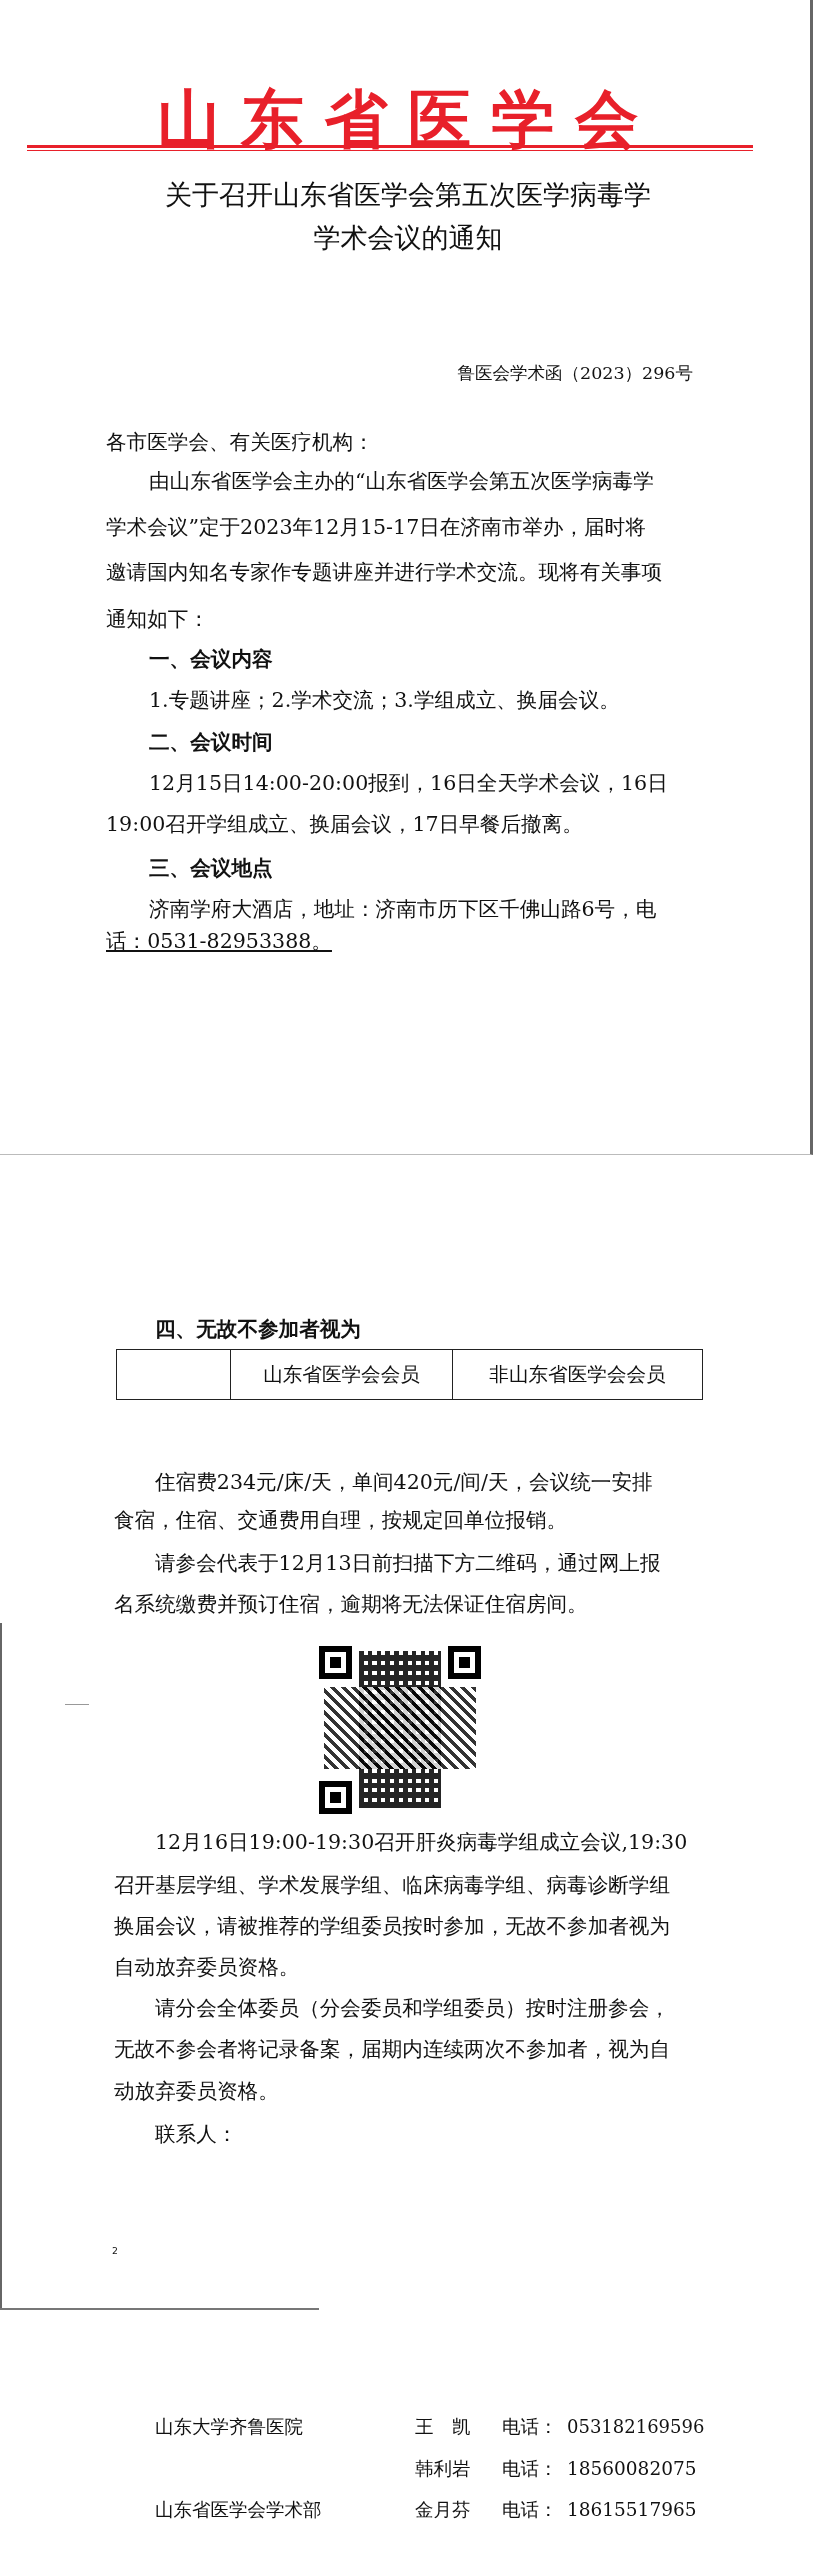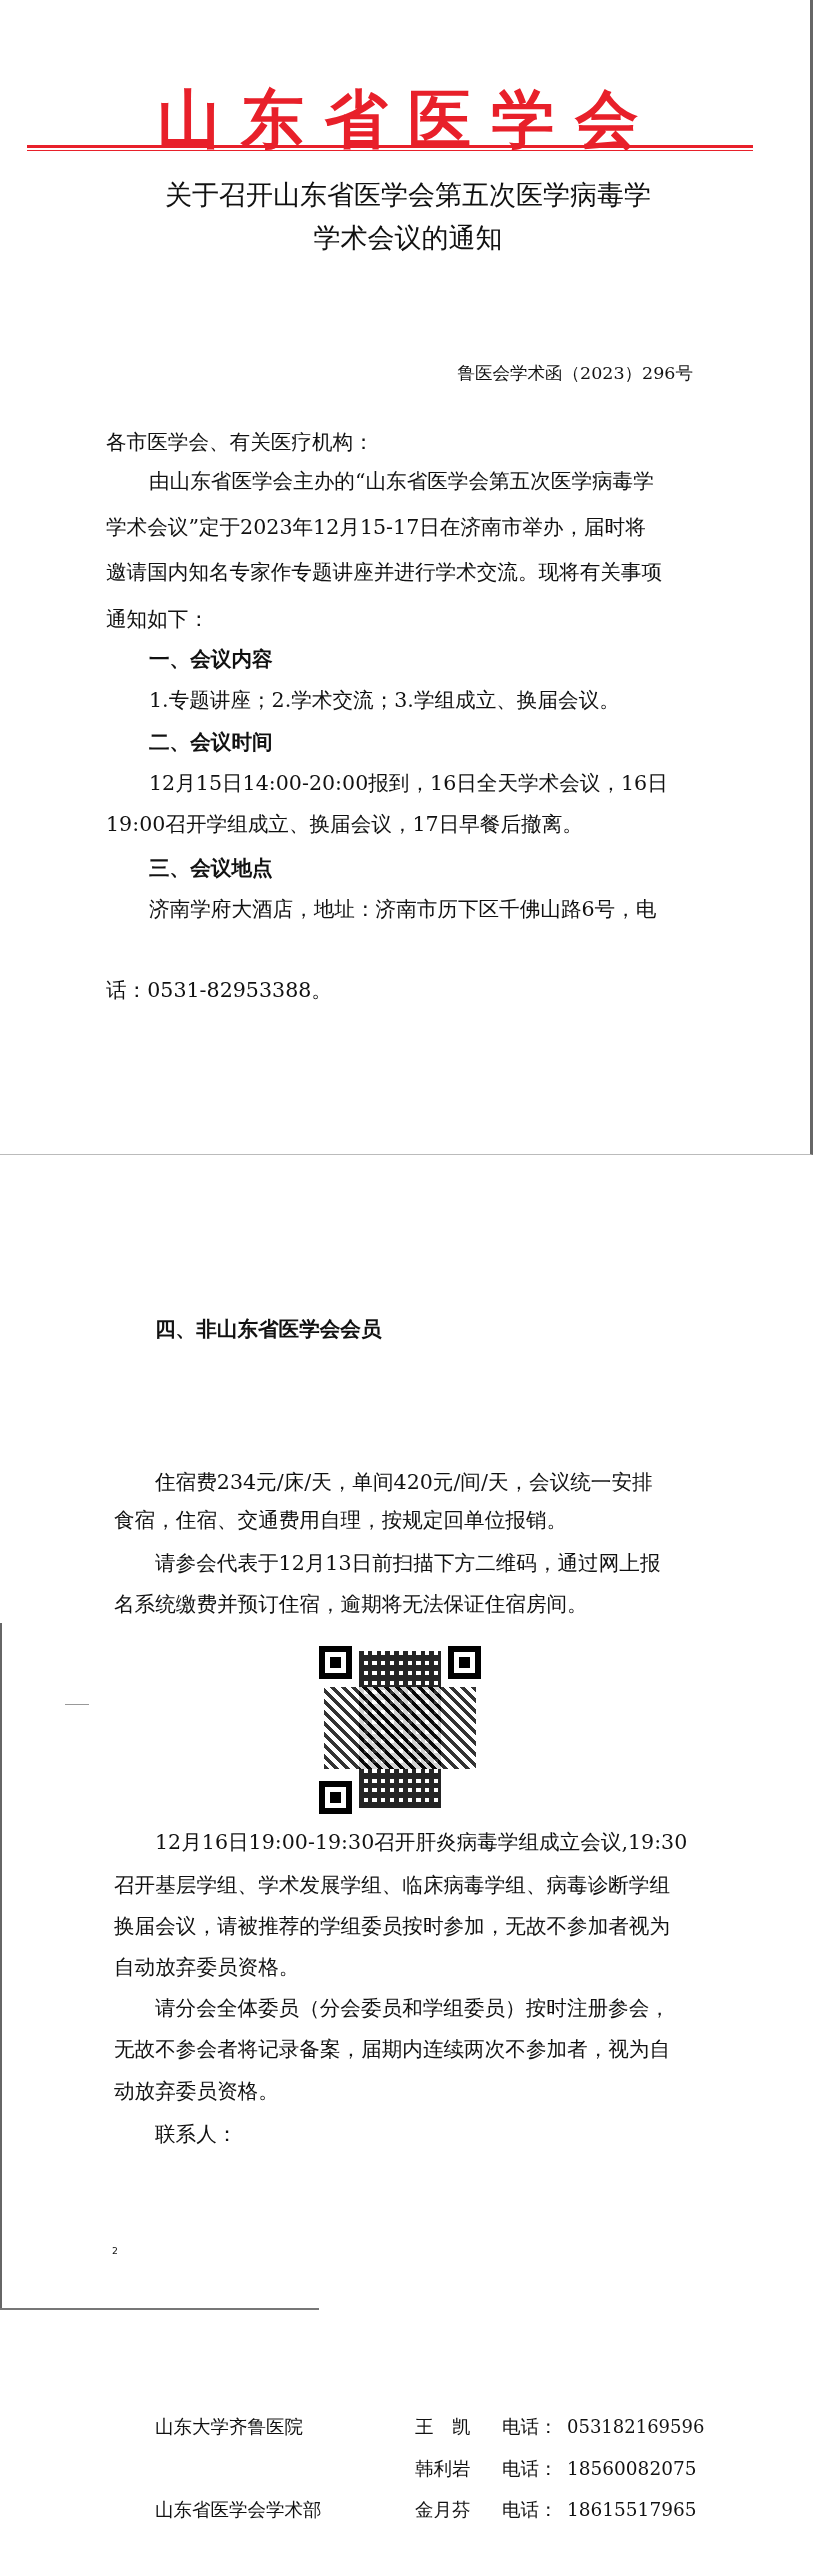--- a/index.html
+++ b/index.html
@@ -54,30 +54,35 @@
 
 <div class="abs body-text heading" style="left:149px; top:649px;">一、会议内容</div>
 <div class="abs body-text" style="left:149px; top:690px;">1.专题讲座；2.学术交流；3.学组成立、换届会议。</div>
 
 <div class="abs body-text heading" style="left:149px; top:732px;">二、会议时间</div>
 <div class="abs body-text" style="left:149px; top:773px;">12月15日14:00-20:00报到，16日全天学术会议，16日</div>
 <div class="abs body-text" style="left:106px; top:814px;">19:00召开学组成立、换届会议，17日早餐后撤离。</div>
 
 <div class="abs body-text heading" style="left:149px; top:858px;">三、会议地点</div>
 <div class="abs body-text" style="left:149px; top:899px;">济南学府大酒店，地址：济南市历下区千佛山路6号，电</div>
-<div class="abs body-text" style="left:106px; top:980px;">话：0531-82953388。</div>
+<div class="abs body-text" style="left:106px; top:931px;text-decoration:underline;">话：0531-82953388。</div>
 
 <div class="abs page2"></div>
 <div class="abs page2-border"></div>
 <div class="abs page2-bottom"></div>
 
-<div class="abs body-text heading" style="left:155px; top:1319px;">四、非山东省医学会会员</div>
+<div class="abs body-text heading" style="left:155px; top:1319px;">四、无故不参加者视为</div>
 
 <table class="fees">
   <tbody>
+      <tr>
+    <td style="width:111px;"></td>
+    <td style="width:219px;">山东省医学会会员</td>
+    <td>非山东省医学会会员</td>
+  </tr>
 </tbody>
   </table>
 
 <div class="abs body-text" style="left:155px; top:1472px;">住宿费234元/床/天，单间420元/间/天，会议统一安排</div>
 <div class="abs body-text" style="left:114px; top:1512px;font-family:Liberation Mono, monospace;">食宿，住宿、交通费用自理，按规定回单位报销。</div>
 
 <div class="abs body-text" style="left:155px; top:1553px;">请参会代表于12月13日前扫描下方二维码，通过网上报</div>
 <div class="abs body-text" style="left:114px; top:1594px;">名系统缴费并预订住宿，逾期将无法保证住宿房间。</div>
 
 <div class="abs qr" style="left:319px; top:1646px; width:162px; height:168px;">

